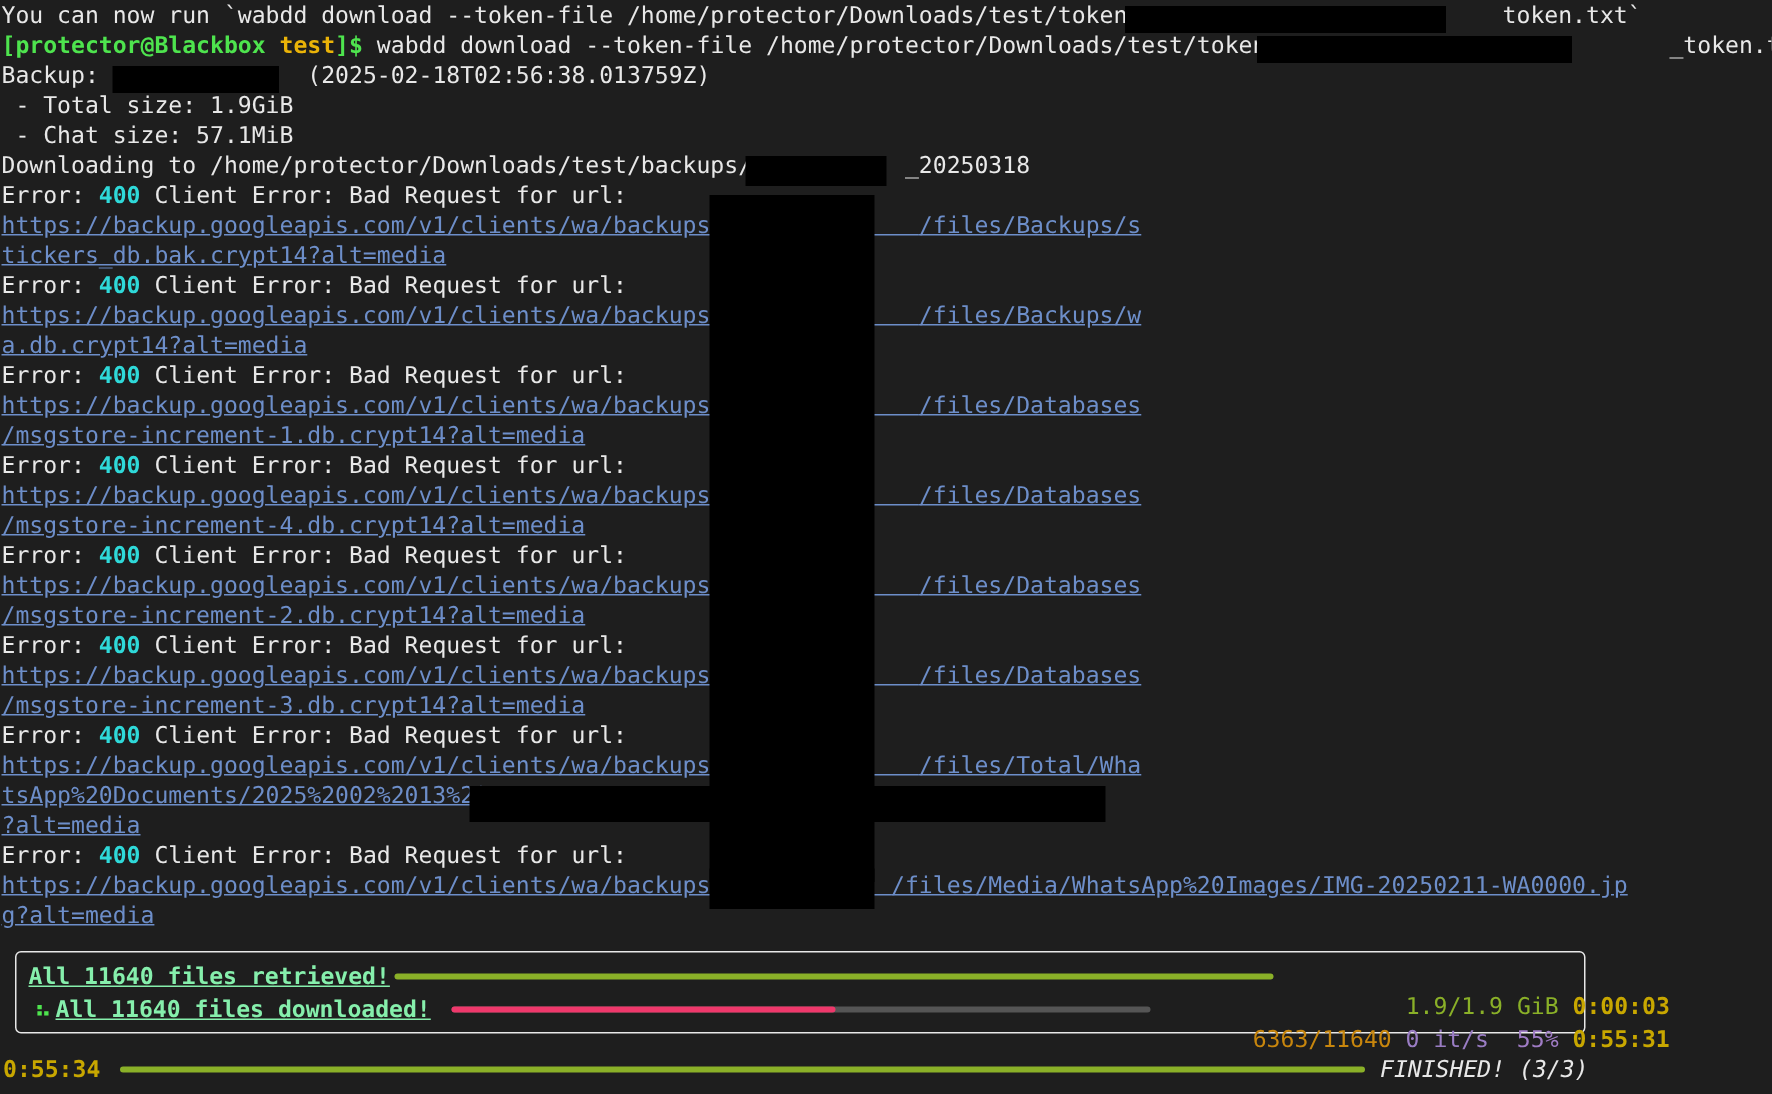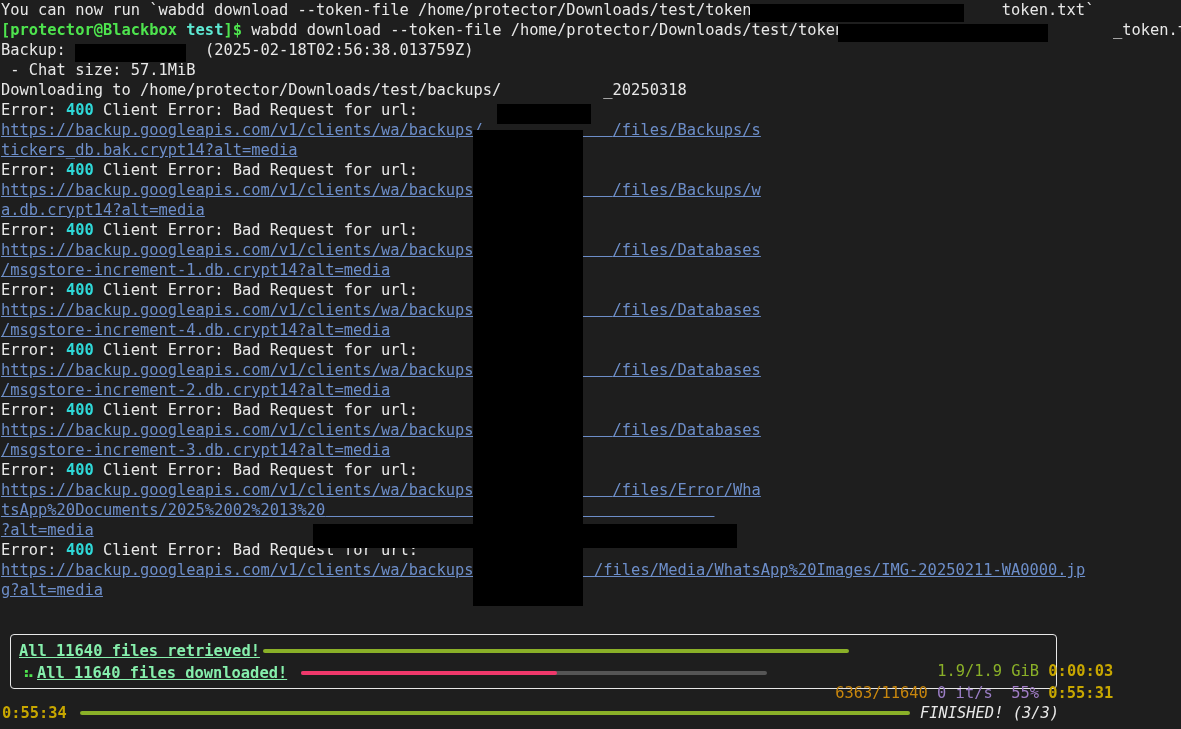--- a/index.html
+++ b/index.html
@@ -23,21 +23,21 @@
     height: 729px;
     padding: 0;
   }
   .line {
     position: relative;
     height: 20px;
     white-space: pre;
     padding-left: 1px;
   }
   .grn { color: #4ee44e; font-weight: bold; }
-  .blu { color: #5eead4; font-weight: bold; }
+  .blu { color: #eab308; font-weight: bold; }
   .cyn { color: #2fd9d9; font-weight: bold; }
   .url {
     color: #6d8ec9;
     text-decoration: underline;
     text-decoration-color: #6d8ec9;
   }
   .wht { color: #e8e8e8; }
   .redact {
     position: absolute;
     background: #000000;
@@ -136,20 +136,21 @@
 </style>
 </head>
 <body>
 
 <div class="term">
 
   <div id="scrollback">
       <div class="line"><span class="wht">You can now run `wabdd download --token-file /home/protector/Downloads/test/tokens,</span><span class="wht">                         </span><span class="wht">token.txt`</span></div>
       <div class="line"><span class="grn">[protector@Blackbox </span><span class="blu">test</span><span class="grn">]$</span><span class="wht"> wabdd download --token-file /home/protector/Downloads/test/tokens,</span><span class="wht">                           </span><span class="wht">_token.txt</span></div>
       <div class="line"><span class="wht">Backup: </span><span class="wht">            </span><span class="wht">  (2025-02-18T02:56:38.013759Z)</span></div>
+      <div class="line"><span class="wht"> - Total size: 1.9GiB</span></div>
       <div class="line"><span class="wht"> - Chat size: 57.1MiB</span></div>
       <div class="line"><span class="wht">Downloading to /home/protector/Downloads/test/backups/</span><span class="wht">           </span><span class="wht">_20250318</span></div>
       <div class="line"><span class="wht">Error: </span><span class="cyn">400</span><span class="wht"> Client Error: Bad Request for url:</span></div>
       <div class="line"><span class="url">https://backup.googleapis.com/v1/clients/wa/backups/</span><span class="url">              </span><span class="url">/files/Backups/s</span></div>
       <div class="line"><span class="url">tickers_db.bak.crypt14?alt=media</span></div>
       <div class="line"><span class="wht">Error: </span><span class="cyn">400</span><span class="wht"> Client Error: Bad Request for url:</span></div>
       <div class="line"><span class="url">https://backup.googleapis.com/v1/clients/wa/backups/</span><span class="url">              </span><span class="url">/files/Backups/w</span></div>
       <div class="line"><span class="url">a.db.crypt14?alt=media</span></div>
       <div class="line"><span class="wht">Error: </span><span class="cyn">400</span><span class="wht"> Client Error: Bad Request for url:</span></div>
       <div class="line"><span class="url">https://backup.googleapis.com/v1/clients/wa/backups/</span><span class="url">              </span><span class="url">/files/Databases</span></div>
@@ -157,21 +158,21 @@
       <div class="line"><span class="wht">Error: </span><span class="cyn">400</span><span class="wht"> Client Error: Bad Request for url:</span></div>
       <div class="line"><span class="url">https://backup.googleapis.com/v1/clients/wa/backups/</span><span class="url">              </span><span class="url">/files/Databases</span></div>
       <div class="line"><span class="url">/msgstore-increment-4.db.crypt14?alt=media</span></div>
       <div class="line"><span class="wht">Error: </span><span class="cyn">400</span><span class="wht"> Client Error: Bad Request for url:</span></div>
       <div class="line"><span class="url">https://backup.googleapis.com/v1/clients/wa/backups/</span><span class="url">              </span><span class="url">/files/Databases</span></div>
       <div class="line"><span class="url">/msgstore-increment-2.db.crypt14?alt=media</span></div>
       <div class="line"><span class="wht">Error: </span><span class="cyn">400</span><span class="wht"> Client Error: Bad Request for url:</span></div>
       <div class="line"><span class="url">https://backup.googleapis.com/v1/clients/wa/backups/</span><span class="url">              </span><span class="url">/files/Databases</span></div>
       <div class="line"><span class="url">/msgstore-increment-3.db.crypt14?alt=media</span></div>
       <div class="line"><span class="wht">Error: </span><span class="cyn">400</span><span class="wht"> Client Error: Bad Request for url:</span></div>
-      <div class="line"><span class="url">https://backup.googleapis.com/v1/clients/wa/backups/</span><span class="url">              </span><span class="url">/files/Error/Wha</span></div>
+      <div class="line"><span class="url">https://backup.googleapis.com/v1/clients/wa/backups/</span><span class="url">              </span><span class="url">/files/Total/Wha</span></div>
       <div class="line"><span class="url">tsApp%20Documents/2025%2002%2013%20</span><span class="url">                                          </span></div>
       <div class="line"><span class="url">?alt=media</span></div>
       <div class="line"><span class="wht">Error: </span><span class="cyn">400</span><span class="wht"> Client Error: Bad Request for url:</span></div>
       <div class="line"><span class="url">https://backup.googleapis.com/v1/clients/wa/backups/</span><span class="url">            </span><span class="url">/files/Media/WhatsApp%20Images/IMG-20250211-WA0000.jp</span></div>
       <div class="line"><span class="url">g?alt=media</span></div>
     </div>
 
   <div id="redactions">
       <div class="redact" style="left: 750px; top: 4px; width: 214px; height: 18px;"></div>
       <div class="redact" style="left: 838px; top: 24px; width: 210px; height: 18px;"></div>

